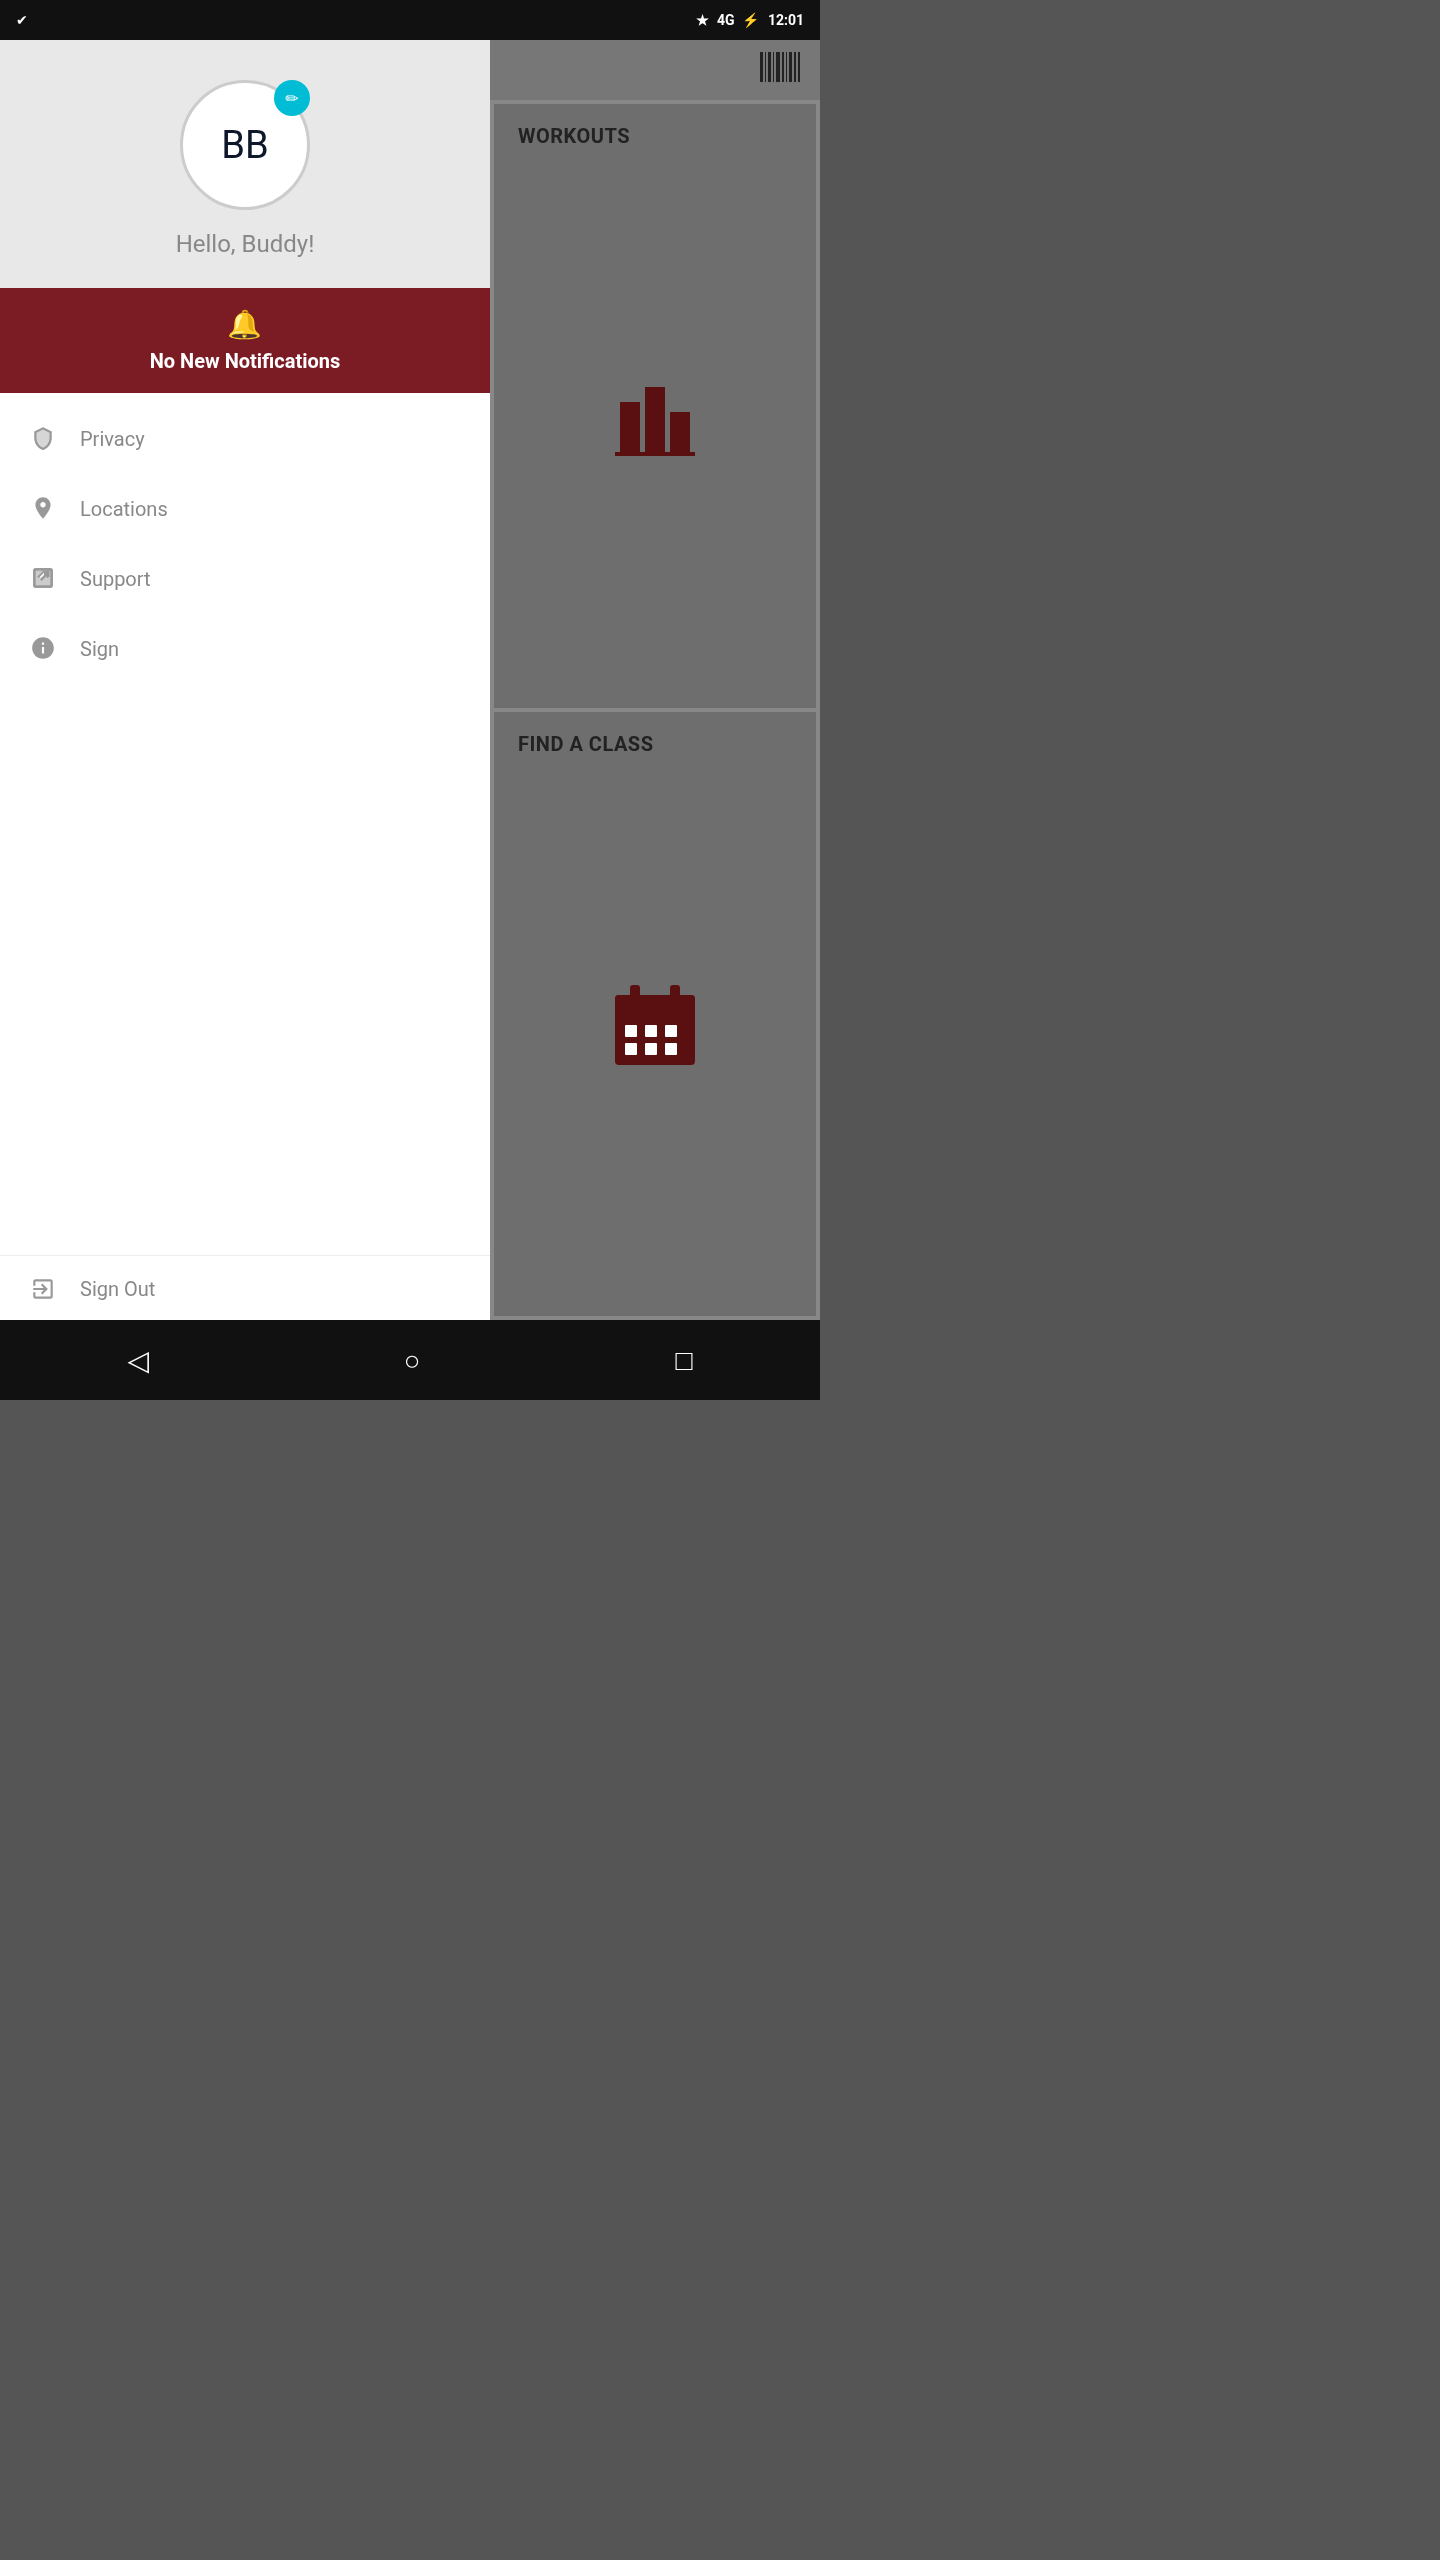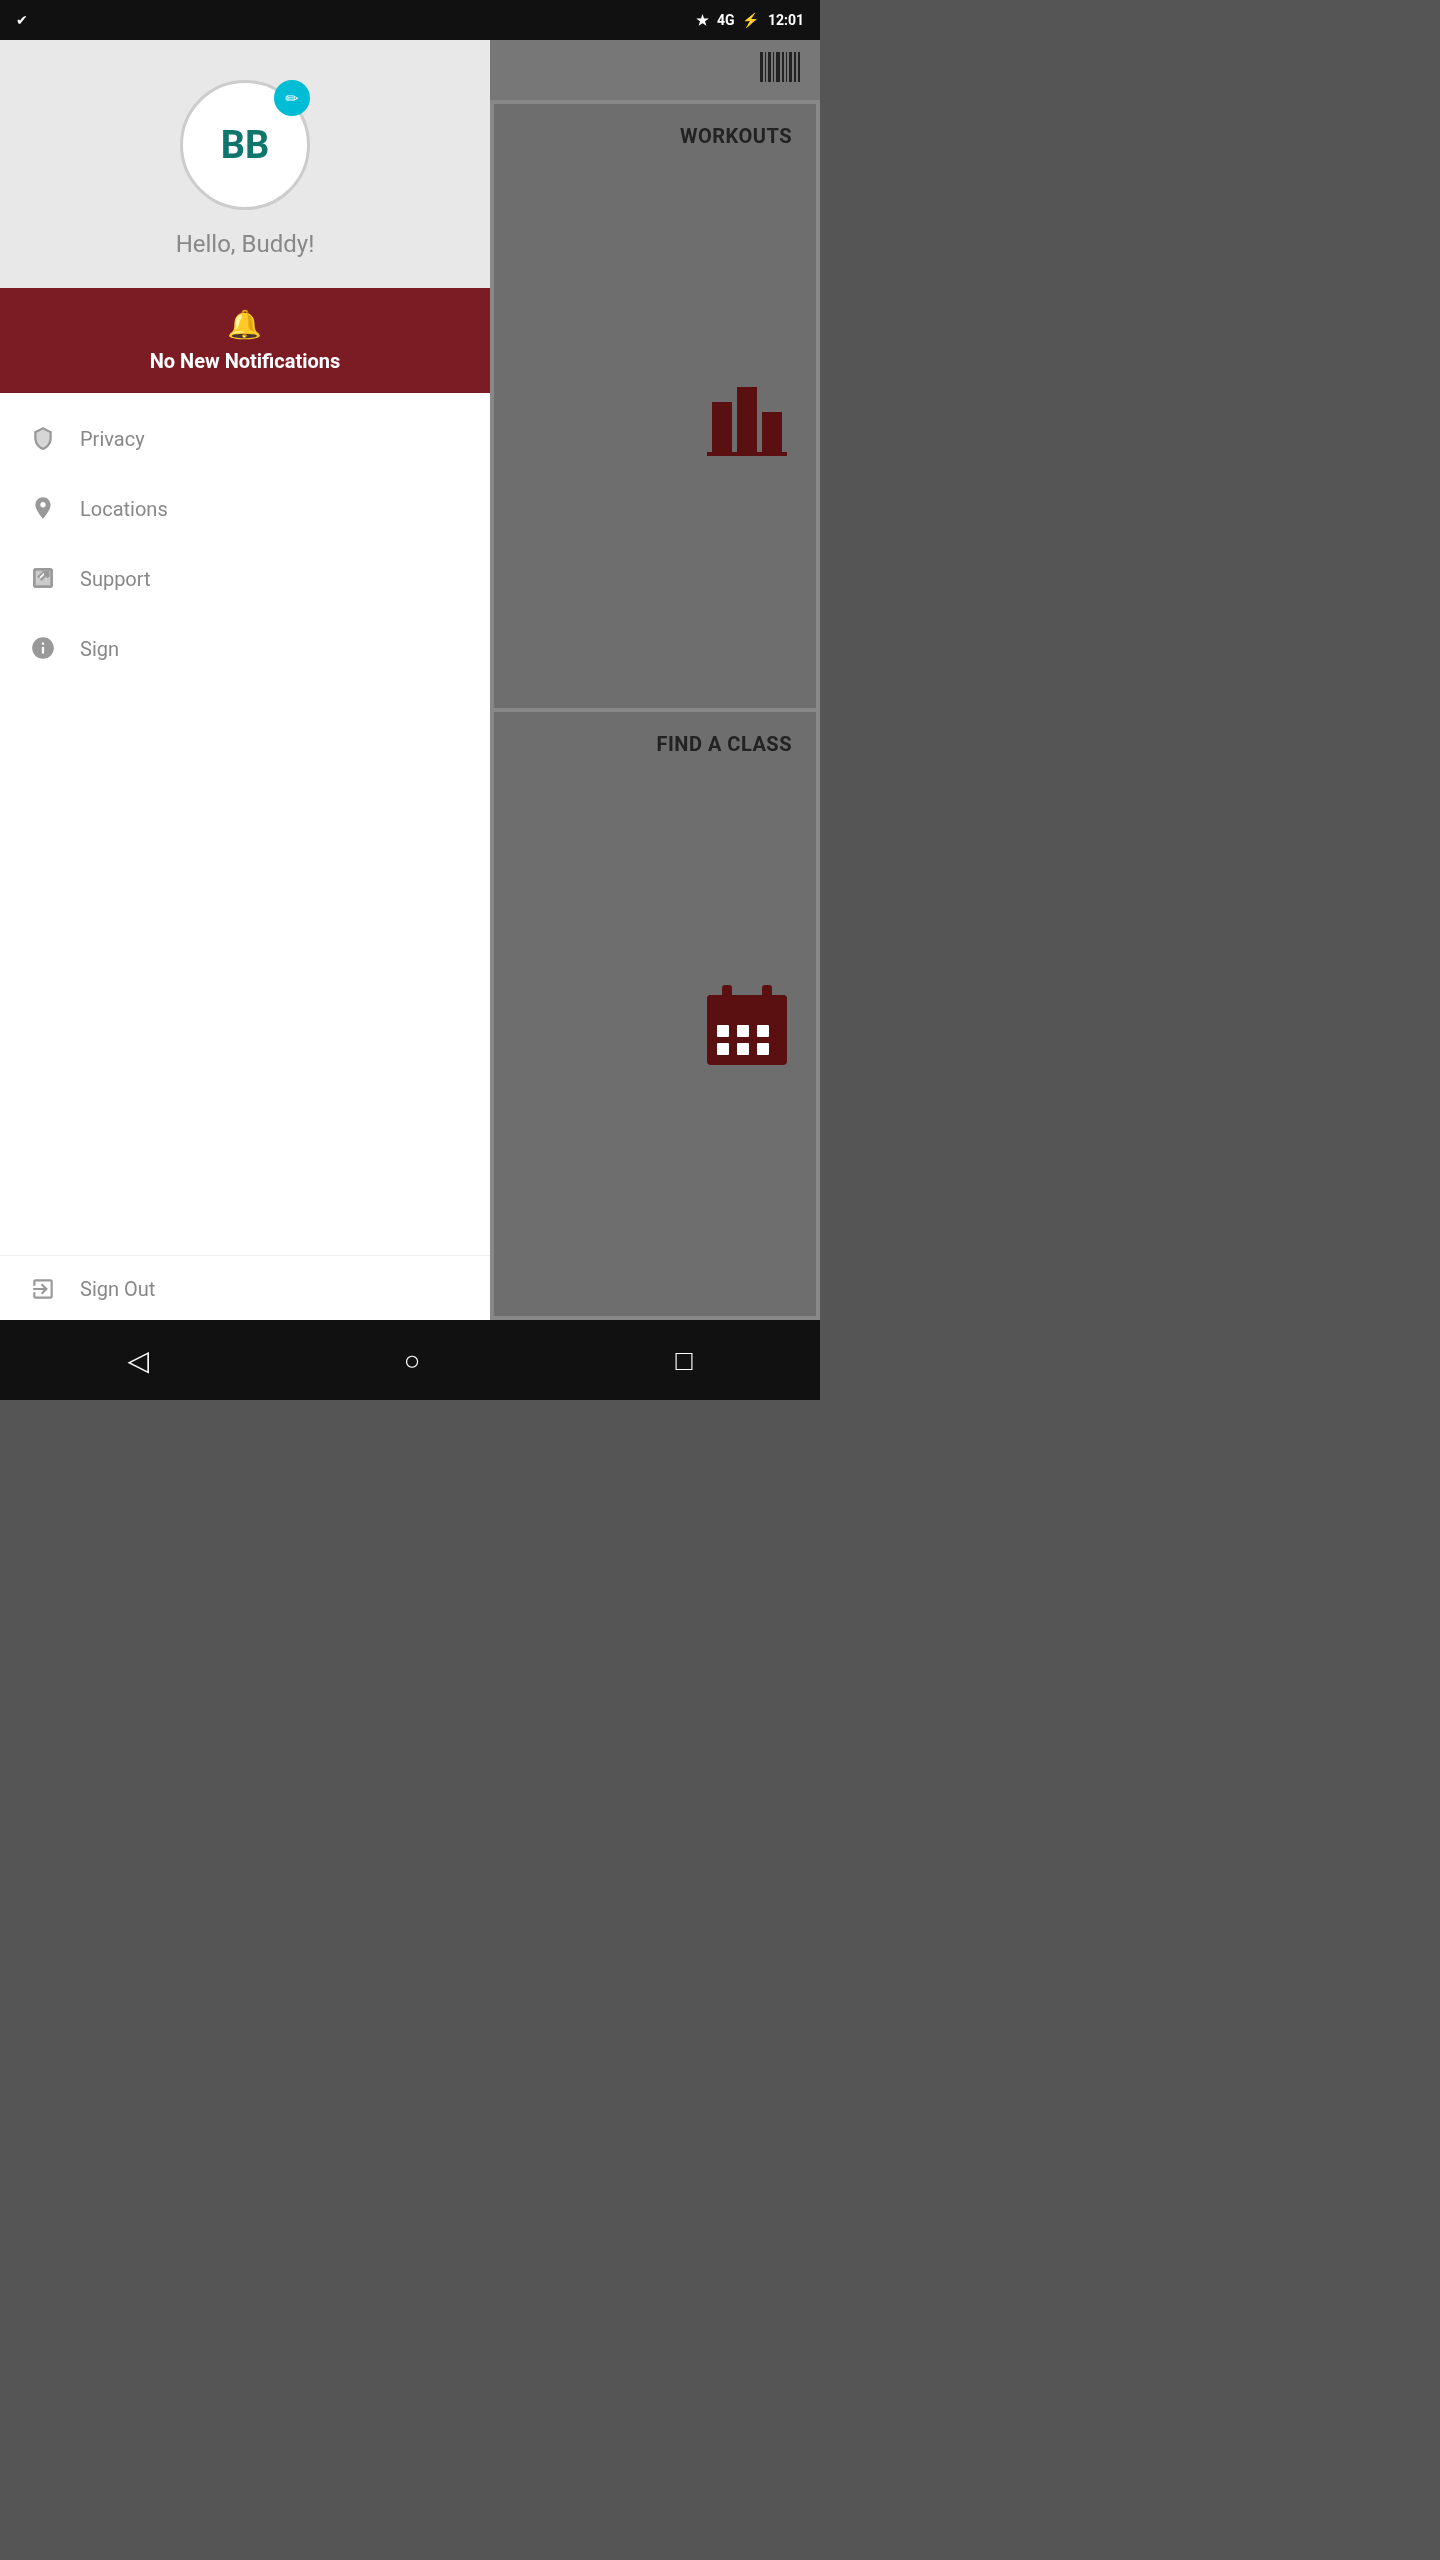--- a/index.html
+++ b/index.html
@@ -90,22 +90,22 @@
       border-radius: 50%;
       background: white;
       display: flex;
       align-items: center;
       justify-content: center;
       border: 3px solid #ccc;
     }
 
     .avatar-initials {
       font-size: 38px;
-      font-weight: 700;
-      color: #0f766e;
+      font-weight: 400;
+      color: #0f172a;
     }
 
     .avatar-edit {
       position: absolute;
       top: 0; right: 0;
       width: 36px; height: 36px;
       background: #00bcd4;
       border-radius: 50%;
       display: flex; align-items: center; justify-content: center;
       cursor: pointer;
@@ -207,21 +207,20 @@
     }
 
     .card {
       background: rgba(100,100,100,0.7);
       flex: 1;
       display: flex;
       flex-direction: column;
       padding: 20px 24px 4px;
       cursor: pointer;
       position: relative;
-      align-items: flex-end;
     }
 
     .card-title {
       font-size: 20px;
       font-weight: bold;
       color: #222;
       letter-spacing: 0.5px;
     }
 
     .card-icon-area {

